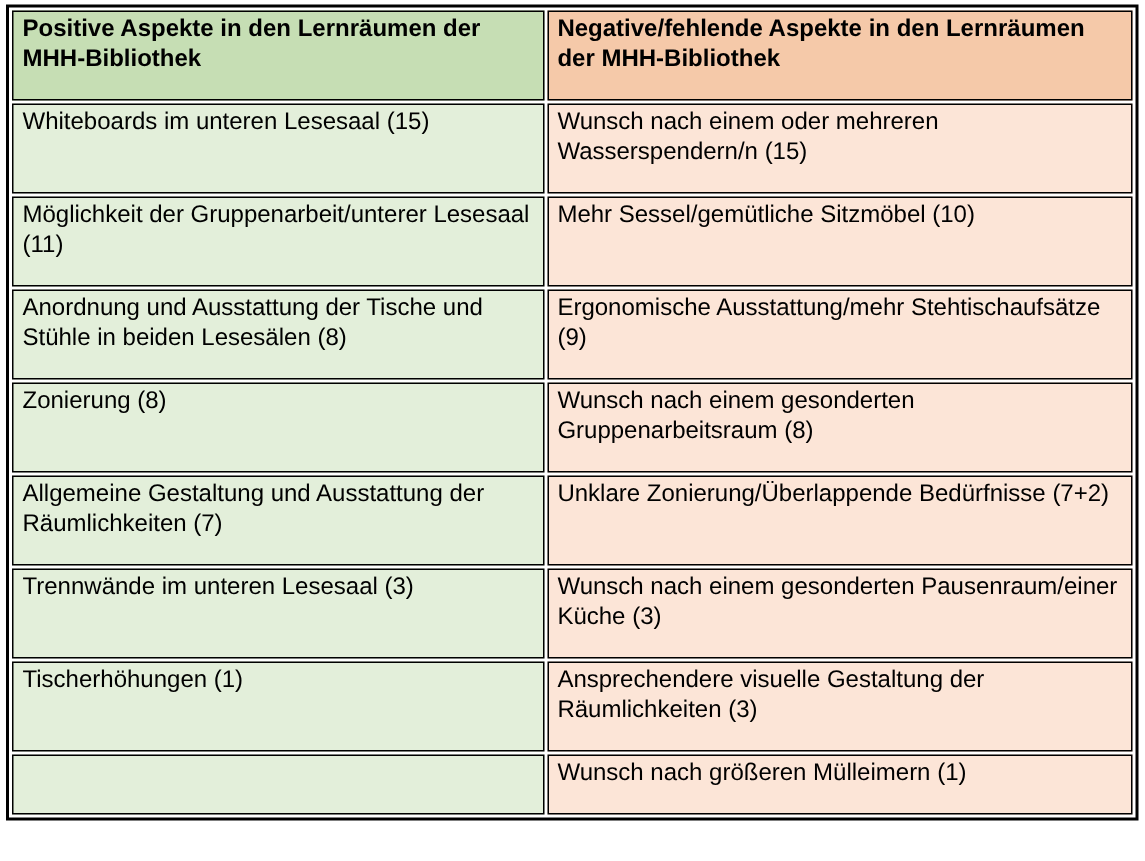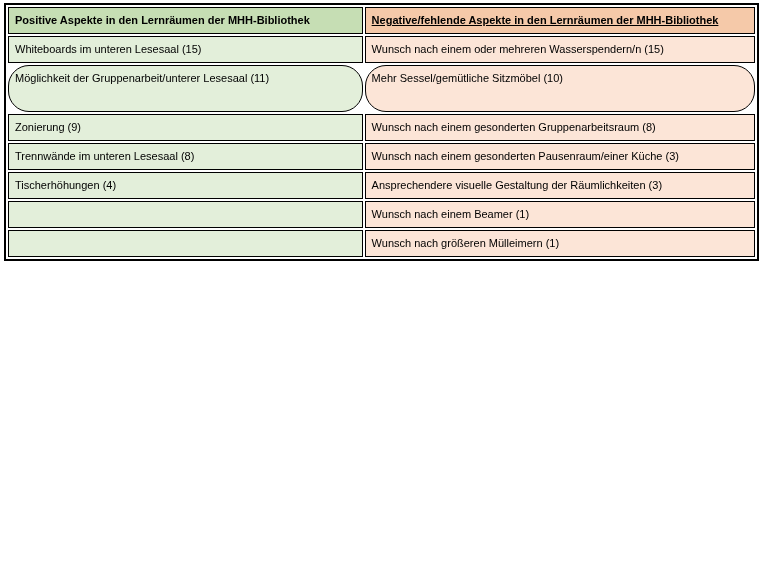--- a/index.html
+++ b/index.html
@@ -11,29 +11,29 @@
   table.aspects{
     width:100%;box-sizing:border-box;
     border-collapse:separate;border-spacing:2px;
     border:2px solid var(--border,#000);background:#ffffff;
   }
   col.pos-col{width:47.6%;}
   col.neg-col{width:52.4%;}
   th,td{
     border:1px solid var(--border,#000);
     vertical-align:top;text-align:left;
-    padding:2px 6px 3px 6px;
-    font-size:11px;line-height:20px;
+    padding:2px 6px 16px 6px;
+    font-size:16px;line-height:20px;
   }
   th{font-weight:bold;}
   th.pos{background:var(--pos-head,#c6deb4);}
-  th.neg{background:var(--neg-head,#f5c9a9);text-decoration:underline;}
+  th.neg{background:var(--neg-head,#f5c9a9);}
   td.pos{background:var(--pos-body,#e3efda);}
   td.neg{background:var(--neg-body,#fce5d7);}
-  tr.two-line td{height:40px;border-radius:21px;}
+  tr.two-line td{height:40px;}
 </style>
 </head>
 <body>
 
 <div class="page">
   <table class="aspects">
     <colgroup>
       <col class="pos-col">
       <col class="neg-col">
     </colgroup>
@@ -46,34 +46,38 @@
     <tbody>
       <tr>
         <td class="pos">Whiteboards im unteren Lesesaal (15)</td>
         <td class="neg">Wunsch nach einem oder mehreren Wasserspendern/n (15)</td>
       </tr>
       <tr class="two-line">
         <td class="pos">Möglichkeit der Gruppenarbeit/unterer Lesesaal (11)</td>
         <td class="neg">Mehr Sessel/gemütliche Sitzmöbel (10)</td>
       </tr>
       <tr>
-        <td class="pos">Zonierung (9)</td>
+        <td class="pos">Anordnung und Ausstattung der Tische und Stühle in beiden Lesesälen (8)</td>
+        <td class="neg">Ergonomische Ausstattung/mehr Stehtischaufsätze (9)</td>
+      </tr>
+      <tr>
+        <td class="pos">Zonierung (8)</td>
         <td class="neg">Wunsch nach einem gesonderten Gruppenarbeitsraum (8)</td>
       </tr>
       <tr>
-        <td class="pos">Trennwände im unteren Lesesaal (8)</td>
+        <td class="pos">Allgemeine Gestaltung und Ausstattung der Räumlichkeiten (7)</td>
+        <td class="neg">Unklare Zonierung/Überlappende Bedürfnisse (7+2)</td>
+      </tr>
+      <tr>
+        <td class="pos">Trennwände im unteren Lesesaal (3)</td>
         <td class="neg">Wunsch nach einem gesonderten Pausenraum/einer Küche (3)</td>
       </tr>
       <tr>
-        <td class="pos">Tischerhöhungen (4)</td>
+        <td class="pos">Tischerhöhungen (1)</td>
         <td class="neg">Ansprechendere visuelle Gestaltung der Räumlichkeiten (3)</td>
-      </tr>
-      <tr>
-        <td class="pos"></td>
-        <td class="neg">Wunsch nach einem Beamer (1)</td>
       </tr>
       <tr>
         <td class="pos"></td>
         <td class="neg">Wunsch nach größeren Mülleimern (1)</td>
       </tr>
 
     </tbody>
   </table>
 </div>
 

